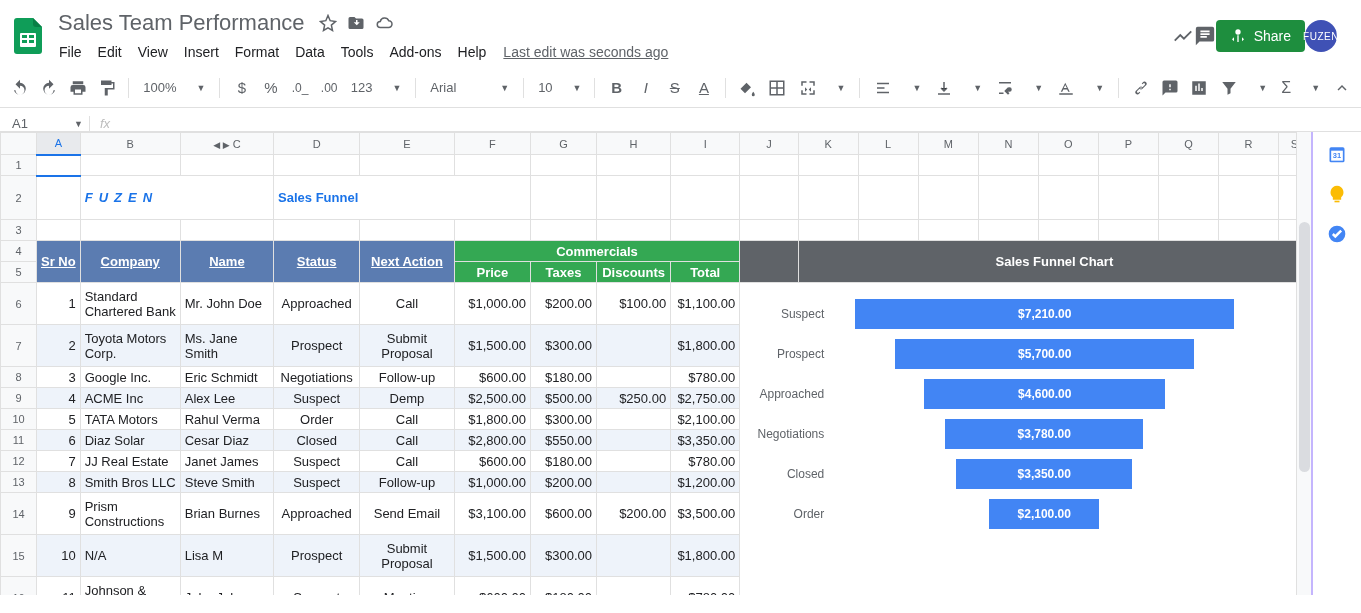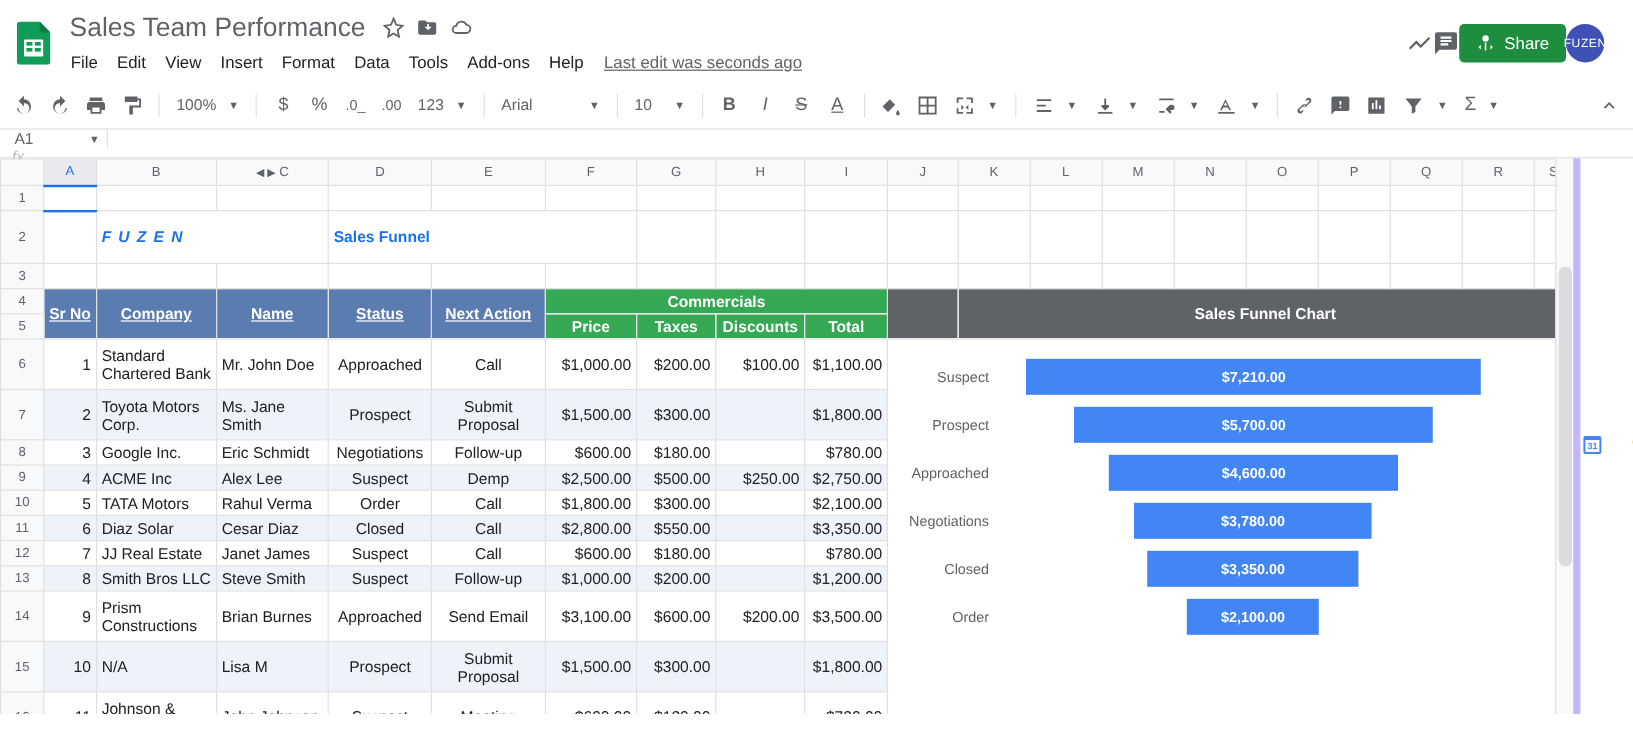--- a/index.html
+++ b/index.html
@@ -19,35 +19,35 @@
 
   .right-header { display: flex; align-items: center; gap: 0; padding-right: 16px; }
   .hdr-ico { color:#5f6368; cursor:pointer; }
   .sharebtn { background:#1e8e3e; color:#fff; border:none; padding:8px 14px; border-radius:4px; font-size:14px; font-weight:500; display:flex; align-items:center; gap:8px; cursor:pointer; }
   .avatar { width:32px; height:32px; border-radius:50%; background:#3f51b5; color:#fff; font-size:10px; display:flex; align-items:center; justify-content:center; letter-spacing:0.5px; }
 
   
   .toolbar { display:flex; align-items:center; padding: 4px 8px; border-bottom:1px solid #e0e0e0; gap:6px; height:40px; margin-top:4px; }
   .tb-sep { width:1px; height:20px; background:#e0e0e0; margin:0 4px; }
   .tb-ico { color:#5f6368; width:24px; height:24px; display:flex; align-items:center; justify-content:center; cursor:pointer; border-radius:2px; }
-  .tb-dd { display:flex; align-items:center; gap:10px; color:#5f6368; font-size:13px; cursor:pointer; padding:2px 4px; }
+  .tb-dd { display:flex; align-items:center; gap:20px; color:#5f6368; font-size:13px; cursor:pointer; padding:2px 4px; }
   .tb-dd .caret { font-size:9px; }
   .expand-chevron { margin-left:auto; }
 
   
-  .fxrow { display:flex; align-items:flex-start; border-bottom:1px solid #e0e0e0; height:24px;flex-direction:column; }
+  .fxrow { display:flex; align-items:flex-end; border-bottom:1px solid #e0e0e0; height:24px; }
   .namebox { width:90px; border-right:1px solid #e0e0e0; display:flex; align-items:center; justify-content:space-between; font-size:13px; padding:0 6px 0 12px; color:#5f6368; }
   .namebox .caret { font-size:9px; }
   .fxlabel { width:30px; text-align:center; font-style:italic; color:#bdbdbd; font-size:13px; }
   .fxinput { flex:1; border:none; outline:none; font-size:13px; padding:2px 4px; }
 
   
   .main { display:flex; height:calc(613px - 150px); }
   .sheet-area { flex:1; overflow:hidden; position:relative; }
-  .side-panel { width:50px; border-left:6px solid #c4b5fd; display:flex; flex-direction:row; align-items:center; padding-top:12px; gap:20px; }
+  .side-panel { width:50px; border-left:2px solid #c4b5fd; display:flex; flex-direction:column; align-items:center; padding-top:12px; gap:20px; }
   .side-ico { width:20px; height:20px; cursor:pointer; }
 
   
   table.grid { border-collapse:collapse; table-layout:fixed; }
   .colhdr td, .colhdr th { background:#f8f9fa; border:1px solid #e0e0e0; font-size:11px; color:#5f6368; text-align:center; height:22px; font-weight:400; }
   .colhdr th.corner { width:45px; background:#f8f9fa; }
   .colhdr th.col-A { background:#e8eaed; color:#1a73e8; border-bottom:2px solid #1a73e8; }
   .rowhdr { background:#f8f9fa; border:1px solid #e0e0e0; font-size:11px; color:#5f6368; text-align:center; width:45px; font-weight:400; }
   td.cell { border:1px solid #e0e0e0; font-size:13px; height:21px; padding:2px 4px; white-space:nowrap; overflow:hidden; }
   tr.tall td.cell { height:42px; white-space:normal; }

